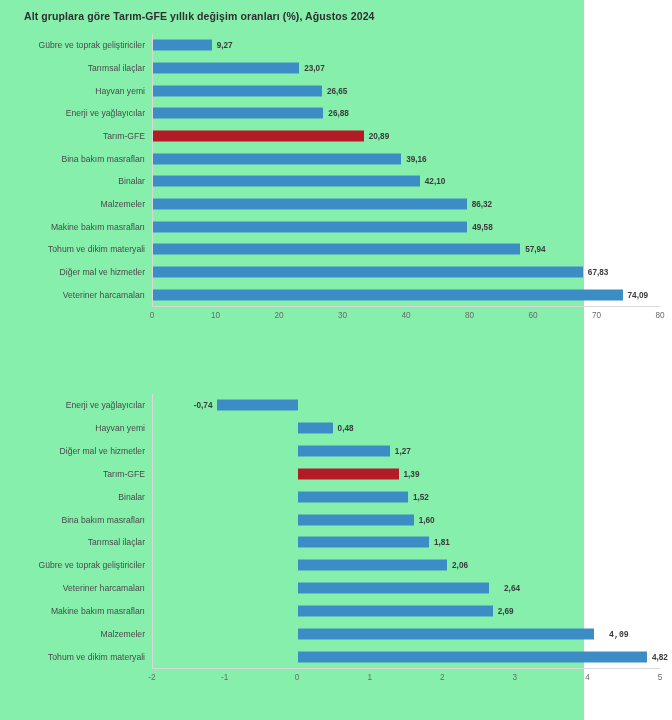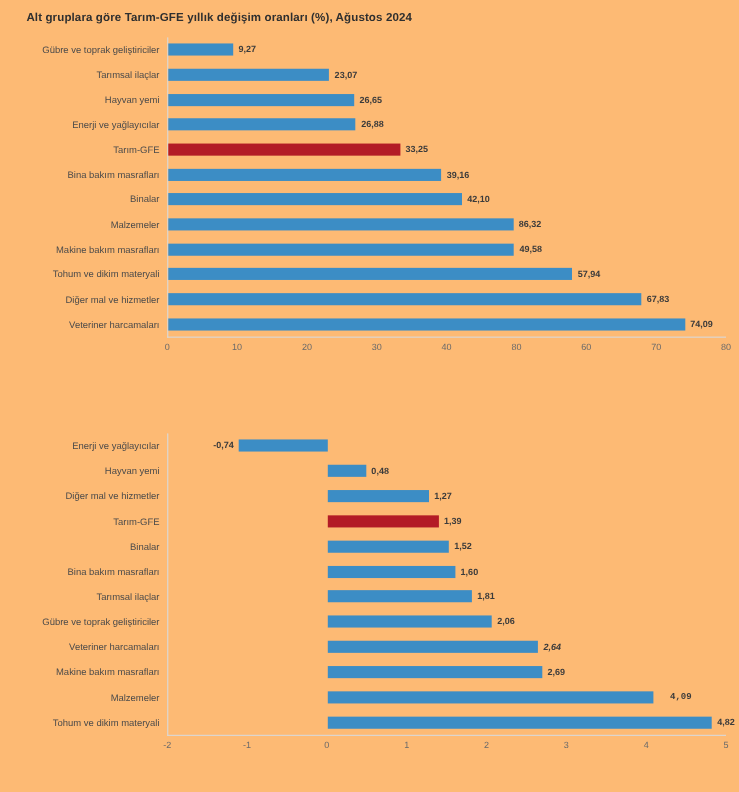--- a/index.html
+++ b/index.html
@@ -6,24 +6,24 @@
   html, body {
     margin: 0;
     padding: 0;
     width: 672px;
     height: 720px;
     background: #ffffff;
     font-family: "Liberation Sans", sans-serif;
     color: #404040;
   }
   .page {
-    width: 672px;
+    width: 584px;
     height: 720px;
     position: relative;
-    background: #fdba74;
+    background: #86efac;
   }
 
   .chart-block { position: absolute; left: 0; width: 672px; }
   #chart-annual { top: 0;   height: 352px; }
   #chart-monthly{ top: 358px; height: 362px; }
 
   .chart-title {
     position: absolute;
     left: 24px;
     top: 10px;
@@ -130,21 +130,21 @@
             <span class="val-label" style="left: 33.3125%; margin-left: 5px;">26,65</span>
           </div>
           <div class="row">
             <span class="cat-label">Enerji  ve yağlayıcılar</span>
             <div class="bar" style="left: 0%; width: 33.6%;"></div>
             <span class="val-label" style="left: 33.6%; margin-left: 5px;">26,88</span>
           </div>
           <div class="row">
             <span class="cat-label">Tarım-GFE</span>
             <div class="bar highlight" style="left: 0%; width: 41.5625%;"></div>
-            <span class="val-label" style="left: 41.5625%; margin-left: 5px;">33,25</span>
+            <span class="val-label" style="left: 41.5625%; margin-left: 5px;">20,89</span>
           </div>
           <div class="row">
             <span class="cat-label">Bina bakım masrafları</span>
             <div class="bar" style="left: 0%; width: 48.95%;"></div>
             <span class="val-label" style="left: 48.95%; margin-left: 5px;">39,16</span>
           </div>
           <div class="row">
             <span class="cat-label">Binalar</span>
             <div class="bar" style="left: 0%; width: 52.625%;"></div>
             <span class="val-label" style="left: 52.625%; margin-left: 5px;">42,10</span>
@@ -230,21 +230,21 @@
             <span class="val-label" style="left: 54.4286%; margin-left: 5px;">1,81</span>
           </div>
           <div class="row">
             <span class="cat-label">Gübre ve toprak geliştiriciler</span>
             <div class="bar" style="left: 28.5714%; width: 29.4286%;"></div>
             <span class="val-label" style="left: 58%; margin-left: 5px;">2,06</span>
           </div>
           <div class="row">
             <span class="cat-label">Veteriner harcamaları</span>
             <div class="bar" style="left: 28.5714%; width: 37.7143%;"></div>
-            <span class="val-label" style="left: 66.2857%; margin-left: 5px; font-style: italic;">2,64</span>
+            <span class="val-label" style="left: 66.2857%; margin-left: 15px;">2,64</span>
           </div>
           <div class="row">
             <span class="cat-label">Makine bakım masrafları</span>
             <div class="bar" style="left: 28.5714%; width: 38.4286%;"></div>
             <span class="val-label" style="left: 67%; margin-left: 5px;">2,69</span>
           </div>
           <div class="row">
             <span class="cat-label">Malzemeler</span>
             <div class="bar" style="left: 28.5714%; width: 58.4286%;"></div>
             <span class="val-label" style="left: 87%; margin-left: 15px; font-family: Liberation Mono, monospace;">4,09</span>

